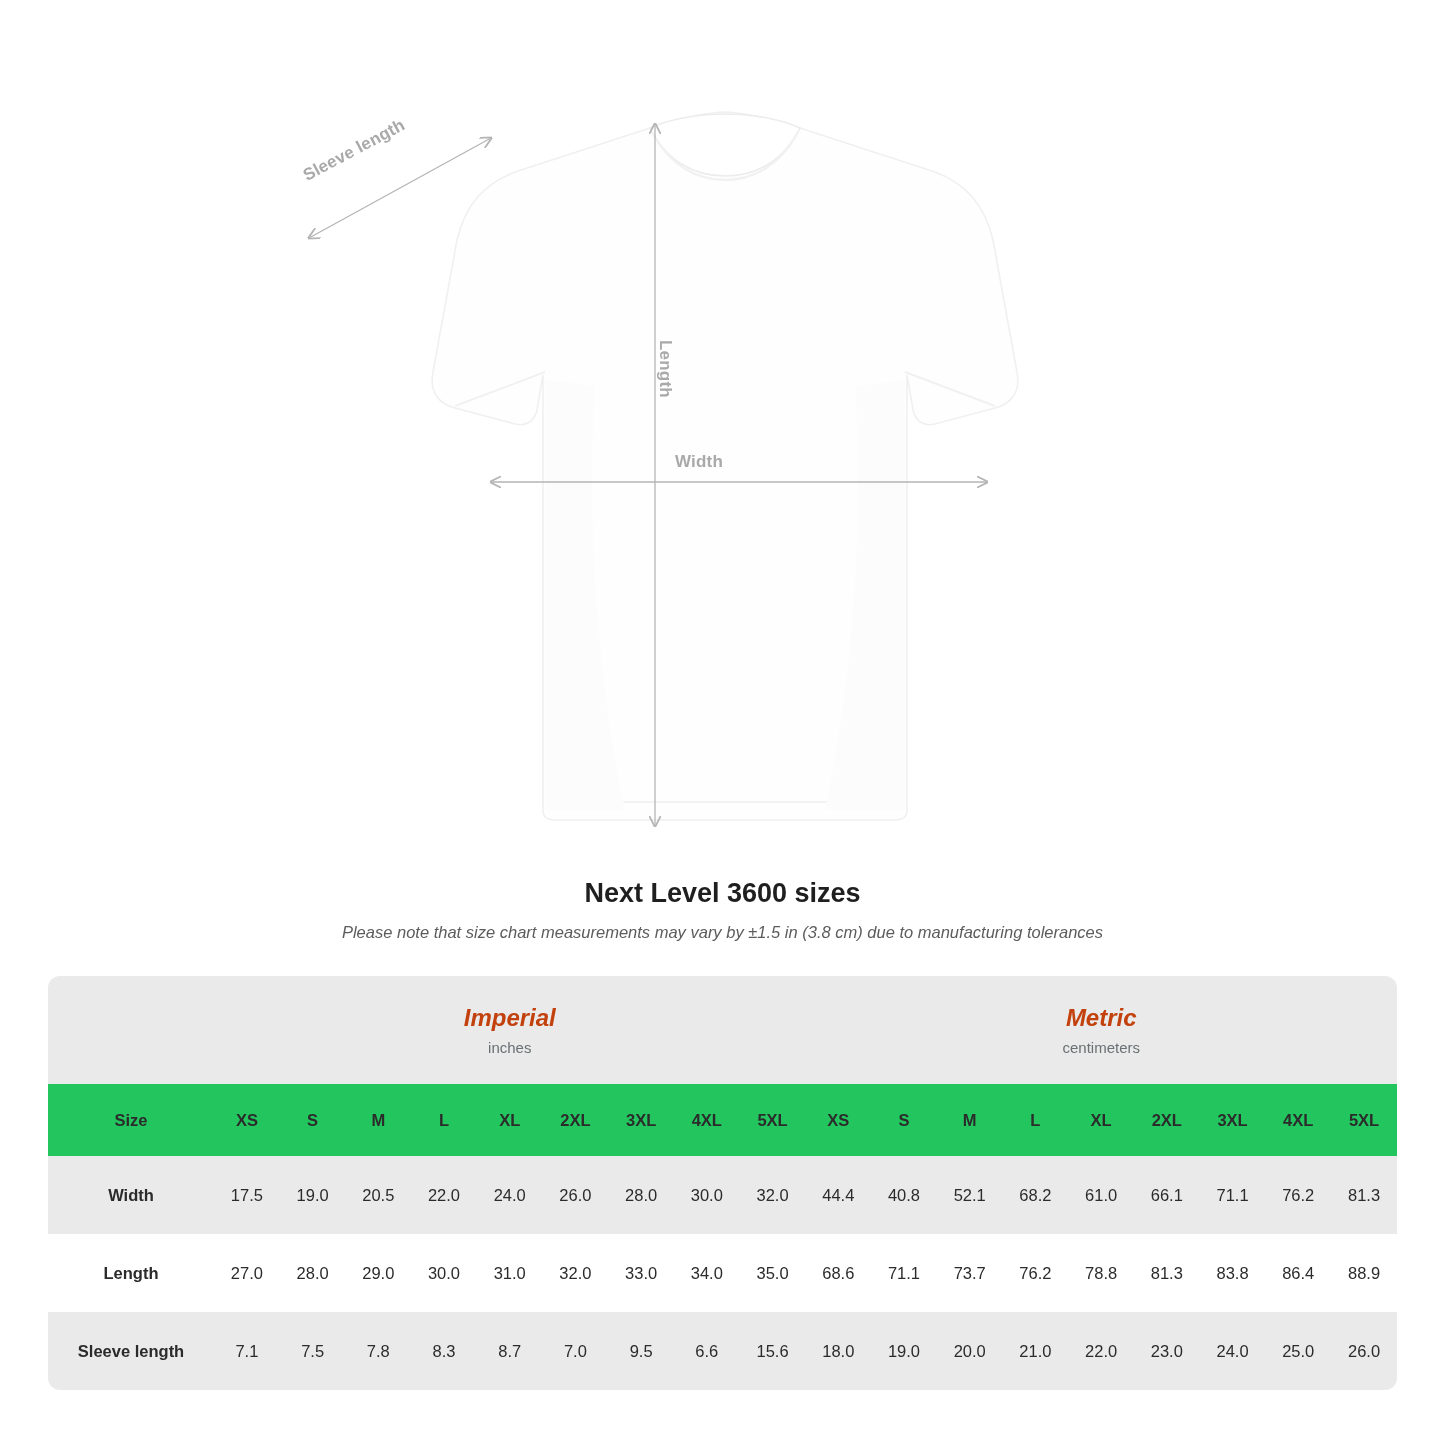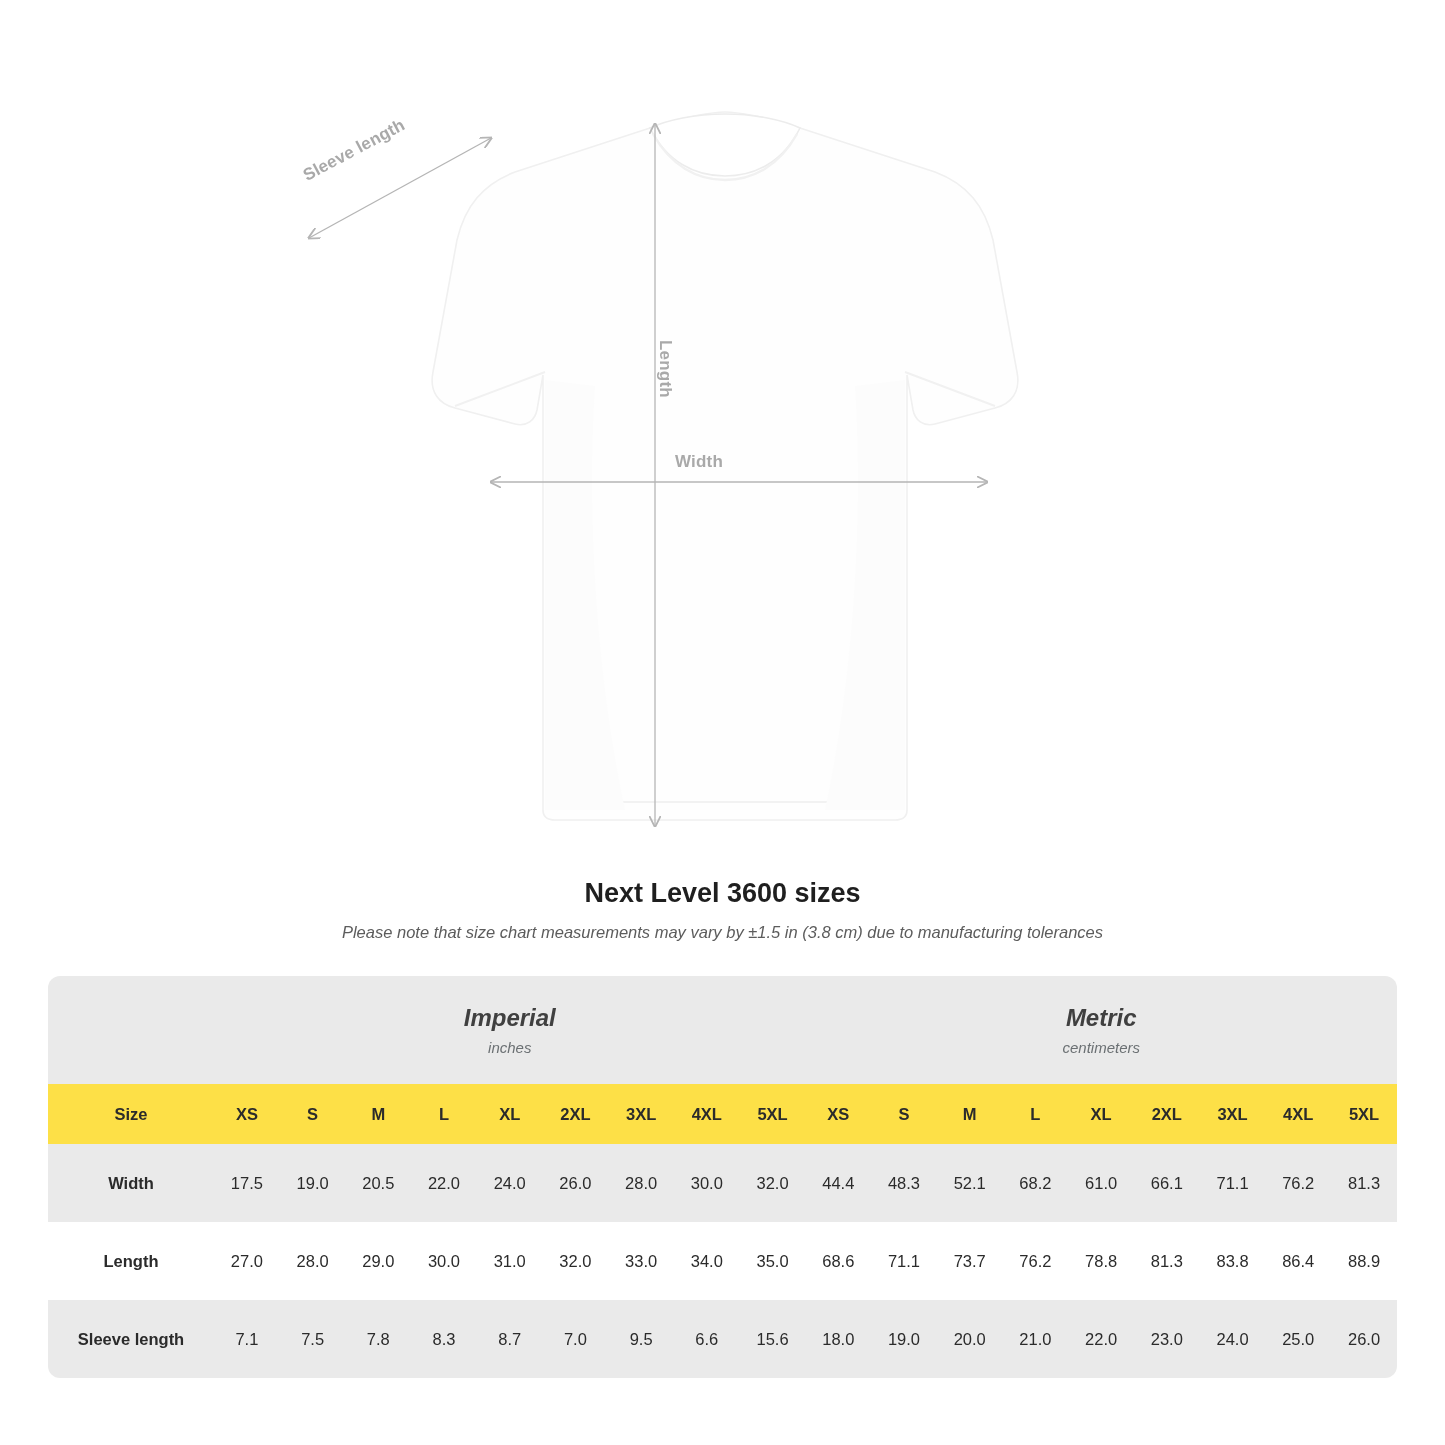--- a/index.html
+++ b/index.html
@@ -100,33 +100,32 @@
     padding: 0;
   }
   .unit-row td {
     background: #eaeaea;
     height: 108px;
   }
   .unit-head {
     font-size: 24px;
     font-weight: bold;
     font-style: italic;
-    color: #404040;
+    color: #c2410c;
     line-height: 1.15;
   }
   .unit-sub {
     font-size: 15px;
-    font-style: italic;
     color: #6b7073;
     font-weight: normal;
     margin-top: 8px;
   }
   .hdr-row td {
-    background: #fde047;
-    height: 60px;
+    background: #22c55e;
+    height: 72px;
     font-weight: bold;
   }
   .row-body td {
     height: 78px;
   }
   .row-alt td { background: #eaeaea; }
   .row-plain td { background: #ffffff; }
   .rowlabel {
     font-weight: bold;
     font-size: 17px;
@@ -272,21 +271,21 @@
           <td>17.5</td>
           <td>19.0</td>
           <td>20.5</td>
           <td>22.0</td>
           <td>24.0</td>
           <td>26.0</td>
           <td>28.0</td>
           <td>30.0</td>
           <td>32.0</td>
           <td>44.4</td>
-          <td>48.3</td>
+          <td>40.8</td>
           <td>52.1</td>
           <td>68.2</td>
           <td>61.0</td>
           <td>66.1</td>
           <td>71.1</td>
           <td>76.2</td>
           <td>81.3</td>
         </tr>
 
         <tr class="row-body row-plain">

